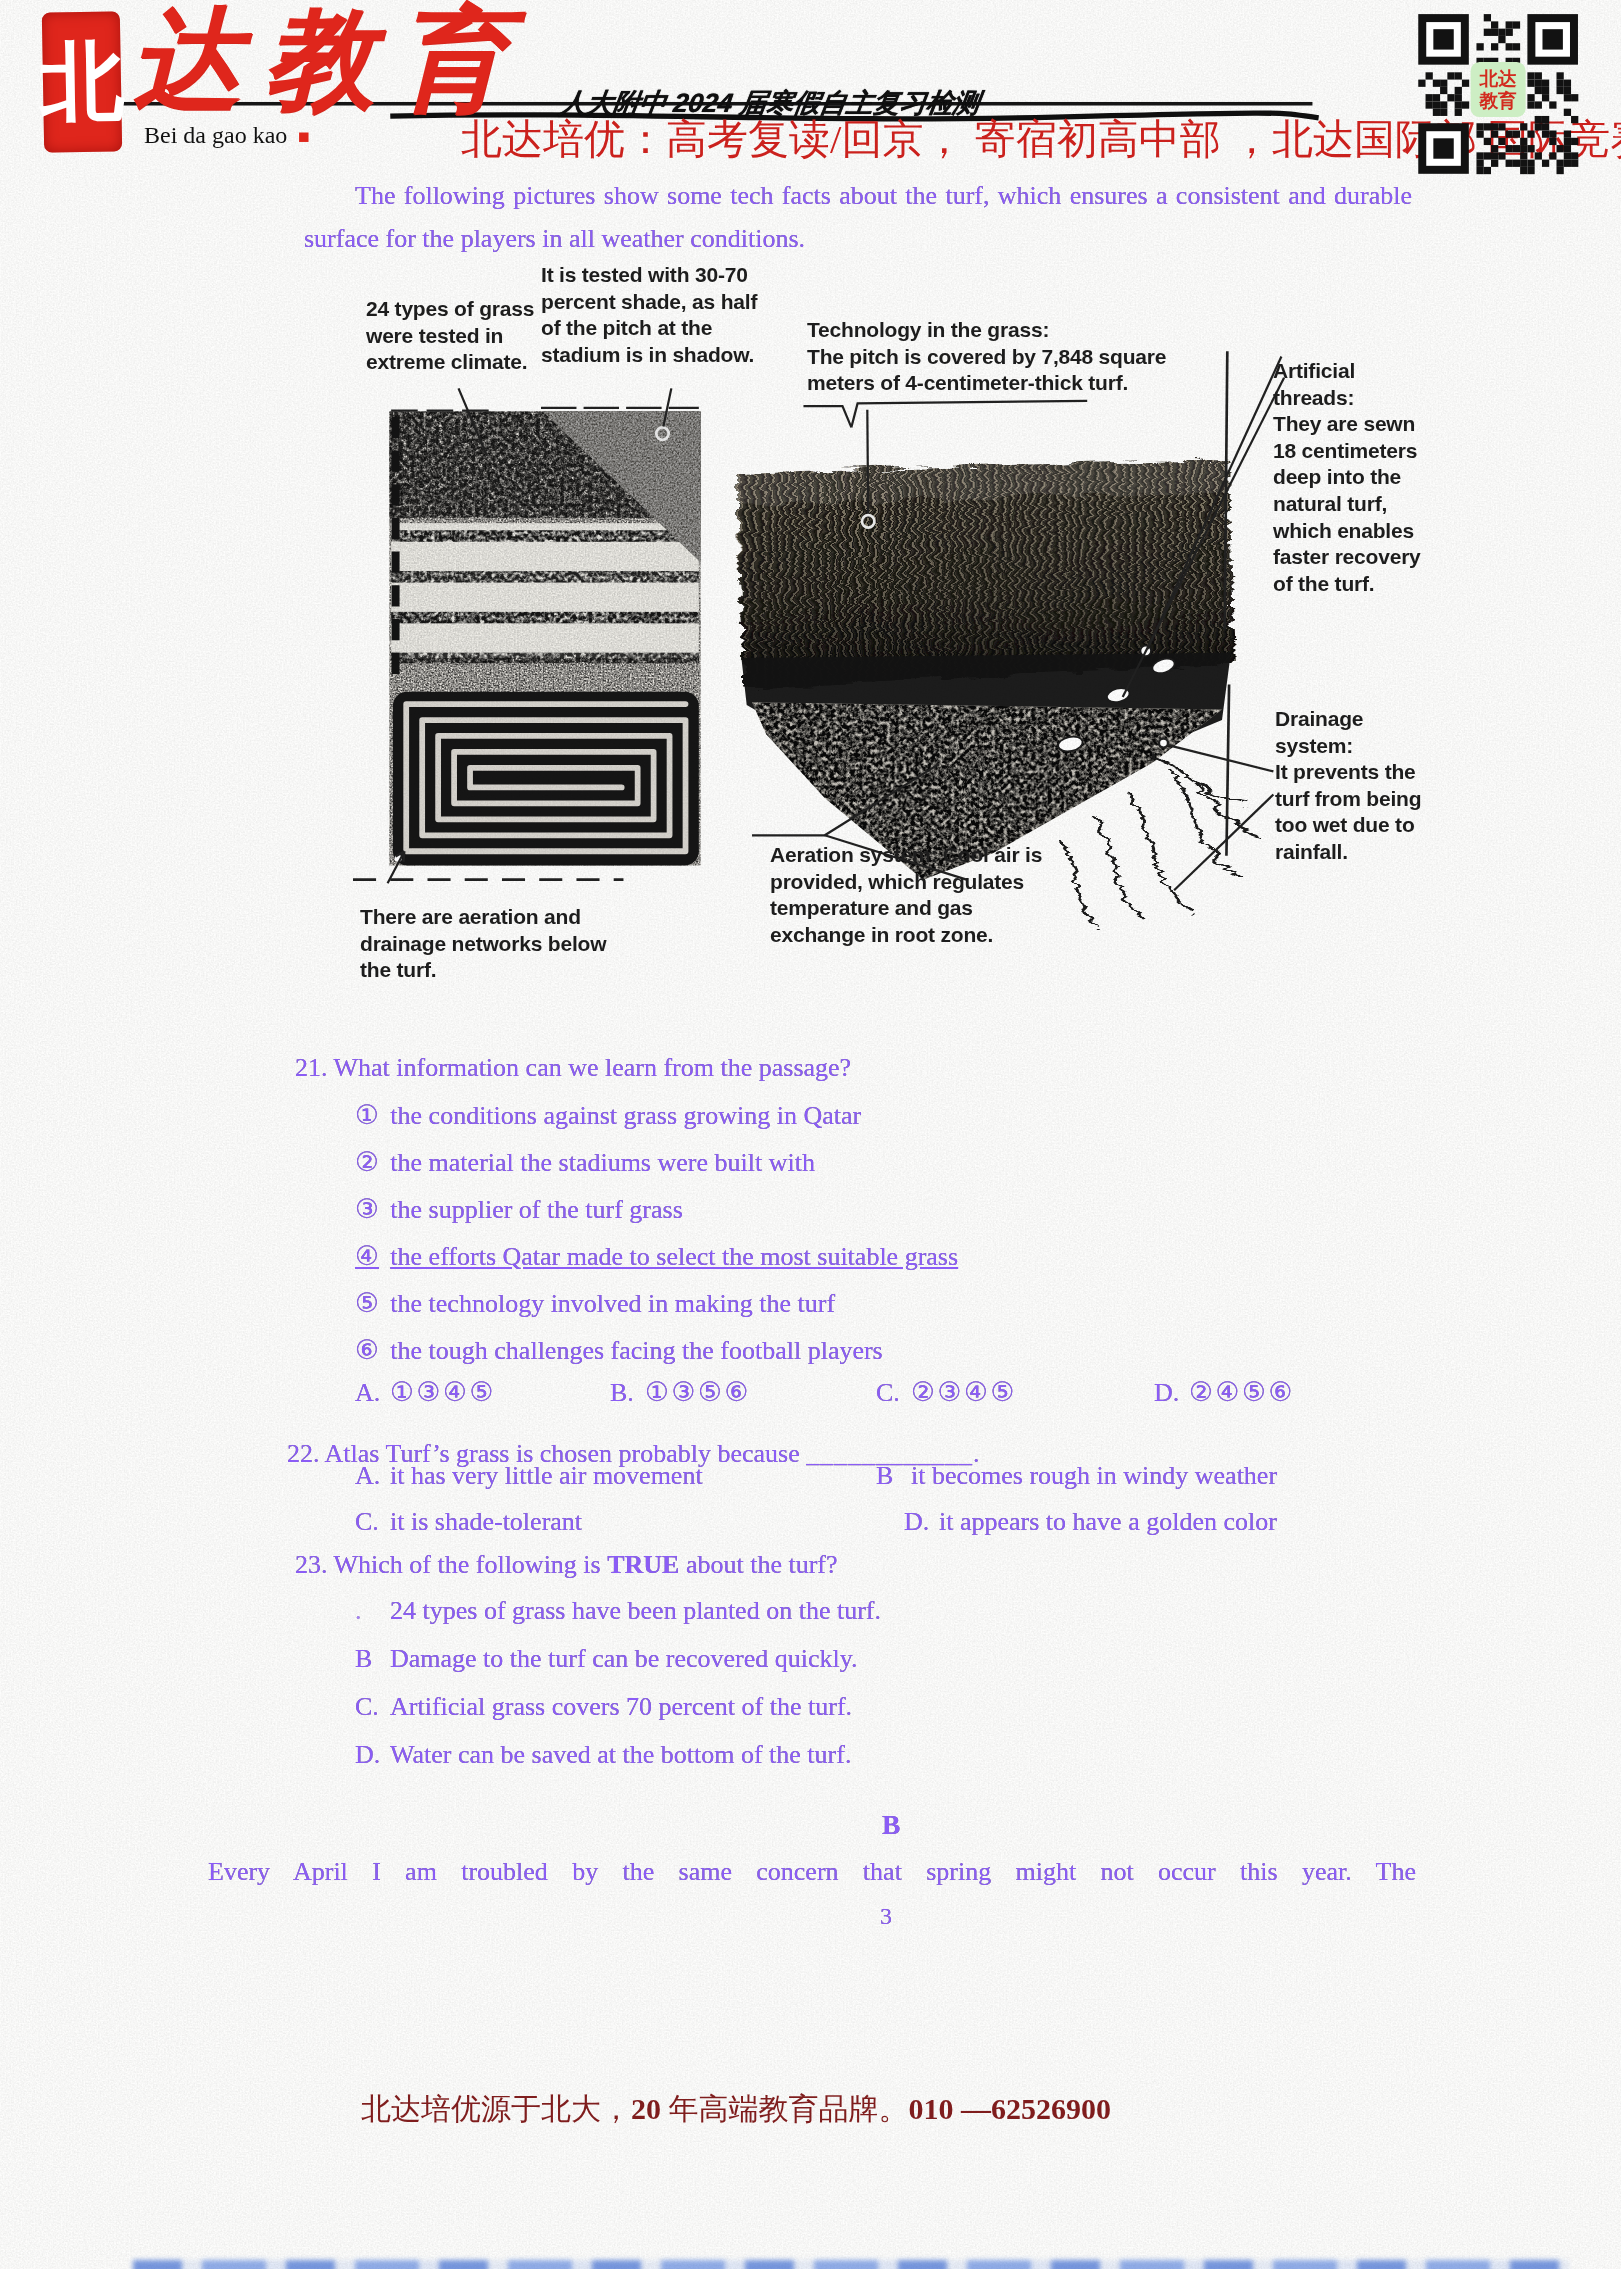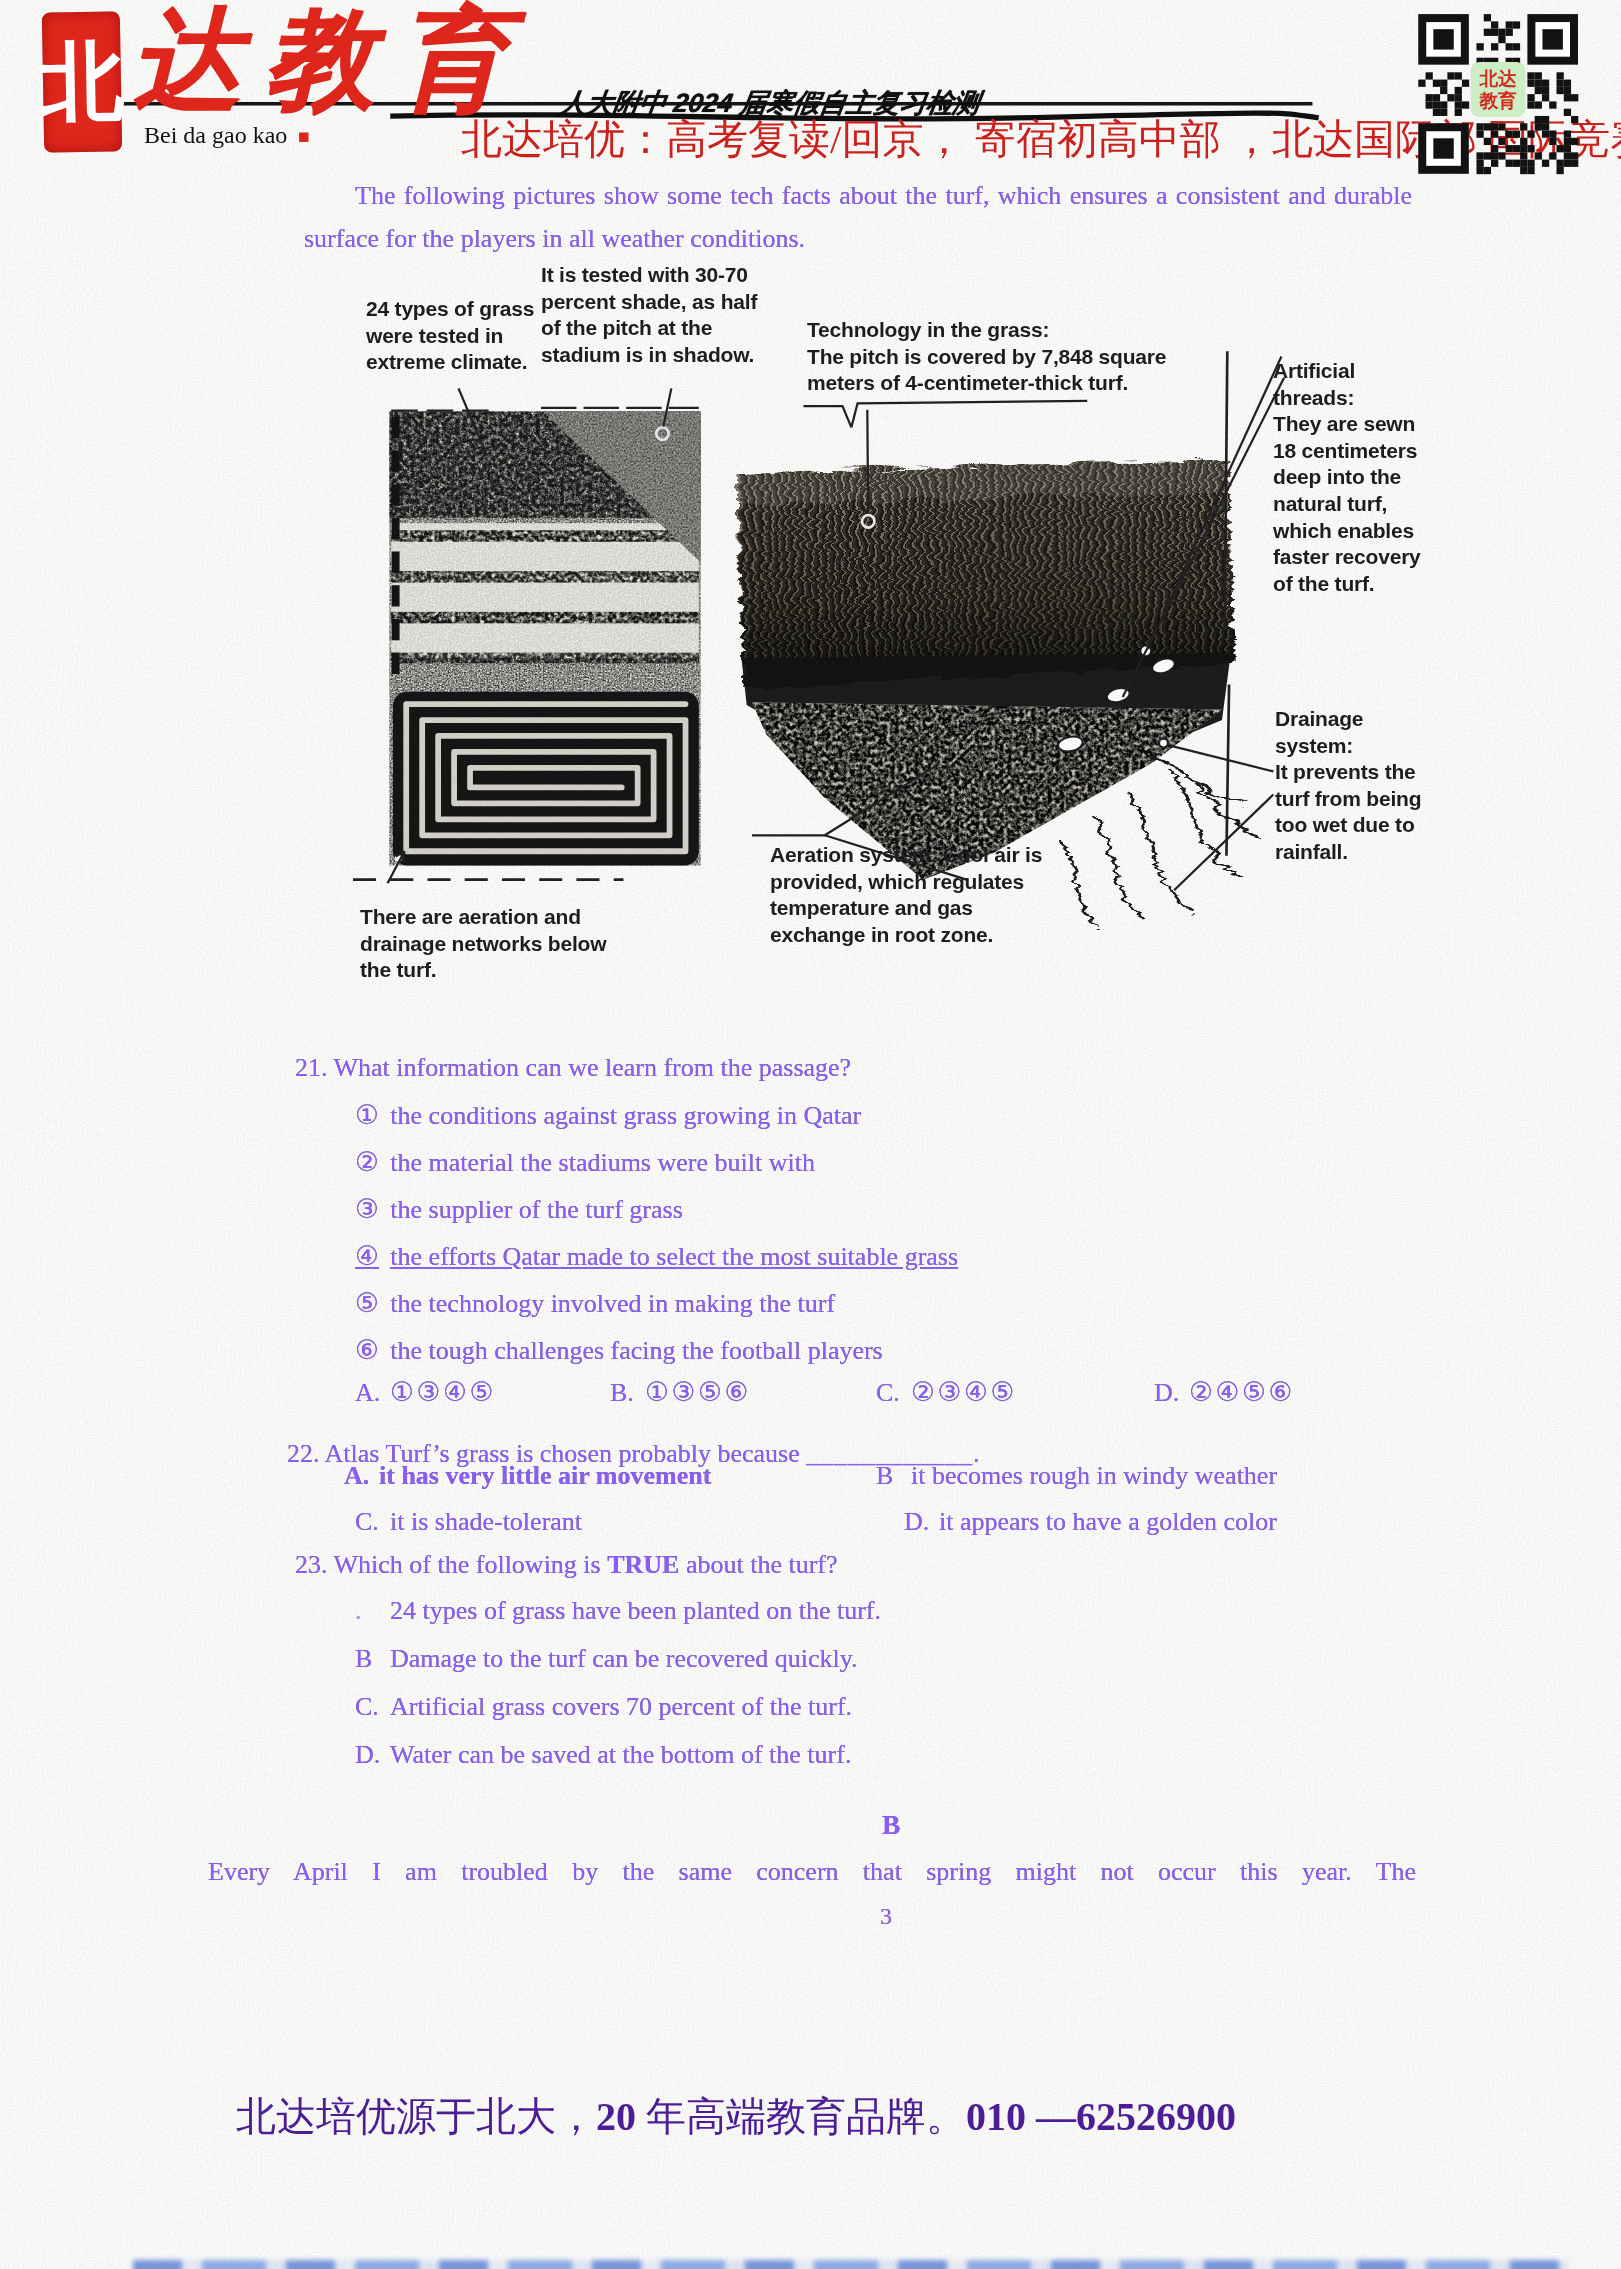--- a/index.html
+++ b/index.html
@@ -21,21 +21,21 @@
   .tagline{position:absolute;left:461px;top:112px;font-family:"Liberation Serif",serif;font-size:41px;color:#cb211d;z-index:2;white-space:nowrap;}
   .watermark{position:absolute;left:560px;top:85px;font-family:"Liberation Sans",sans-serif;font-weight:bold;font-style:italic;
         font-size:26.6px;color:#101010;transform:skewX(-8deg);z-index:3;white-space:nowrap;text-shadow:0 0 0.9px #000;}
   .intro{left:304px;top:174px;width:1108px;text-align:justify;text-indent:51px;line-height:43px;white-space:normal;}
   .annT{font-weight:bold;}
   .cnum{font-family:"DejaVu Sans",sans-serif;font-size:26.6px;margin-right:11.5px;}
   .cnums{font-family:"DejaVu Sans",sans-serif;font-size:26.6px;letter-spacing:2.7px;}
   .lab{display:inline-block;min-width:35px;}
   .blank{letter-spacing:0.9px;}
   .bfoot{position:absolute;left:235px;top:2089px;width:1002px;text-align:center;font-family:"Liberation Serif",serif;
-        font-size:40px;color:#4c1d95;z-index:2;white-space:nowrap;}
+        font-size:30px;color:#7f1d1d;z-index:2;white-space:nowrap;}
   .bluebleed{position:absolute;left:133px;bottom:-3.5px;width:1436px;height:14px;z-index:2;filter:blur(2.7px);opacity:.8;
         background:repeating-linear-gradient(90deg,rgba(45,95,205,.8) 0 49px,rgba(45,95,205,.12) 49px 69px,rgba(60,110,215,.7) 69px 133px,rgba(60,110,215,.18) 133px 153px);}
 </style>
 </head>
 <body>
 
 <svg id="art" width="1622" height="2270" viewBox="0 0 1829 2560">
   <defs>
     <filter id="grainB" x="-5%" y="-5%" width="110%" height="110%">
       <feTurbulence type="fractalNoise" baseFrequency="0.55" numOctaves="2" seed="3" result="n"></feTurbulence>
@@ -310,21 +310,21 @@
 <div class="abs q z1" style="left:355px;top:1240px;text-decoration:underline;"><span class="cnum">④</span><span>the efforts Qatar made to select the most suitable grass</span></div>
 <div class="abs q z1" style="left:355px;top:1287px;"><span class="cnum">⑤</span><span>the technology involved in making the turf</span></div>
 <div class="abs q z1" style="left:355px;top:1334px;"><span class="cnum">⑥</span><span>the tough challenges facing the football players</span></div>
 
 <div class="abs q z1" style="left:355px;top:1376px;"><span class="lab">A.</span><span class="cnums">①③④⑤</span></div>
 <div class="abs q z1" style="left:610px;top:1376px;"><span class="lab">B.</span><span class="cnums">①③⑤⑥</span></div>
 <div class="abs q z1" style="left:876px;top:1376px;"><span class="lab">C.</span><span class="cnums">②③④⑤</span></div>
 <div class="abs q z1" style="left:1154px;top:1376px;"><span class="lab">D.</span><span class="cnums">②④⑤⑥</span></div>
 
 <div class="abs q z1" style="left:287px;top:1419px;margin-top:20px;"><span>22. Atlas Turf’s grass is chosen probably because </span><span class="blank">____________.</span></div>
-<div class="abs q z1" style="left:344px;top:1461px;font-weight:bold;"><span class="lab">A.</span><span>it has very little air movement</span></div>
+<div class="abs q z1" style="left:355px;top:1461px;"><span class="lab">A.</span><span>it has very little air movement</span></div>
 <div class="abs q z1" style="left:876px;top:1461px;"><span class="lab">B</span><span>it becomes rough in windy weather</span></div>
 <div class="abs q z1" style="left:355px;top:1507px;"><span class="lab">C.</span><span>it is shade-tolerant</span></div>
 <div class="abs q z1" style="left:876px;top:1507px;margin-left:28px;"><span class="lab">D.</span><span>it appears to have a golden color</span></div>
 
 <div class="abs q z1" style="left:295px;top:1550px;"><span>23. Which of the following is </span><b>TRUE</b><span> about the turf?</span></div>
 <div class="abs q z1" style="left:355px;top:1596px;"><span class="lab" style="opacity:.75;">.</span><span>24 types of grass have been planted on the turf.</span></div>
 <div class="abs q z1" style="left:355px;top:1644px;"><span class="lab">B</span><span>Damage to the turf can be recovered quickly.</span></div>
 <div class="abs q z1" style="left:355px;top:1692px;"><span class="lab">C.</span><span>Artificial grass covers 70 percent of the turf.</span></div>
 <div class="abs q z1" style="left:355px;top:1740px;"><span class="lab">D.</span><span>Water can be saved at the bottom of the turf.</span></div>
 

